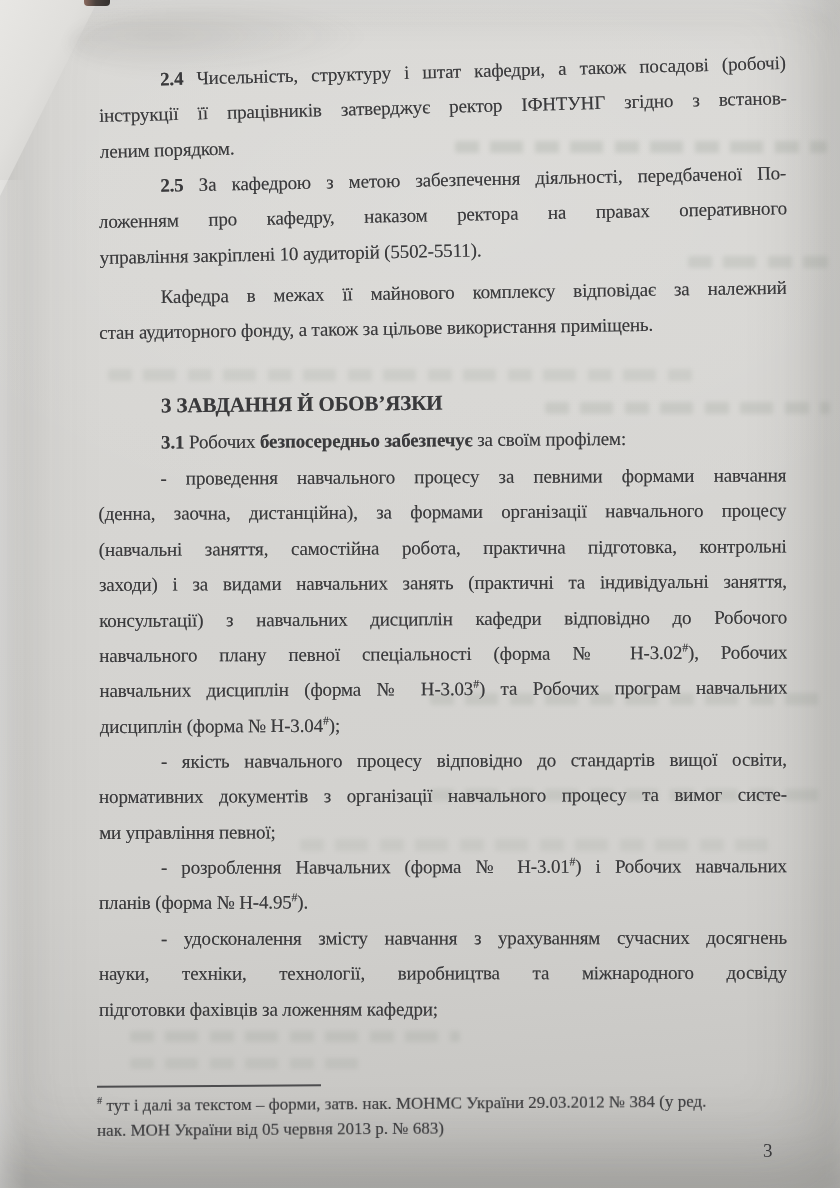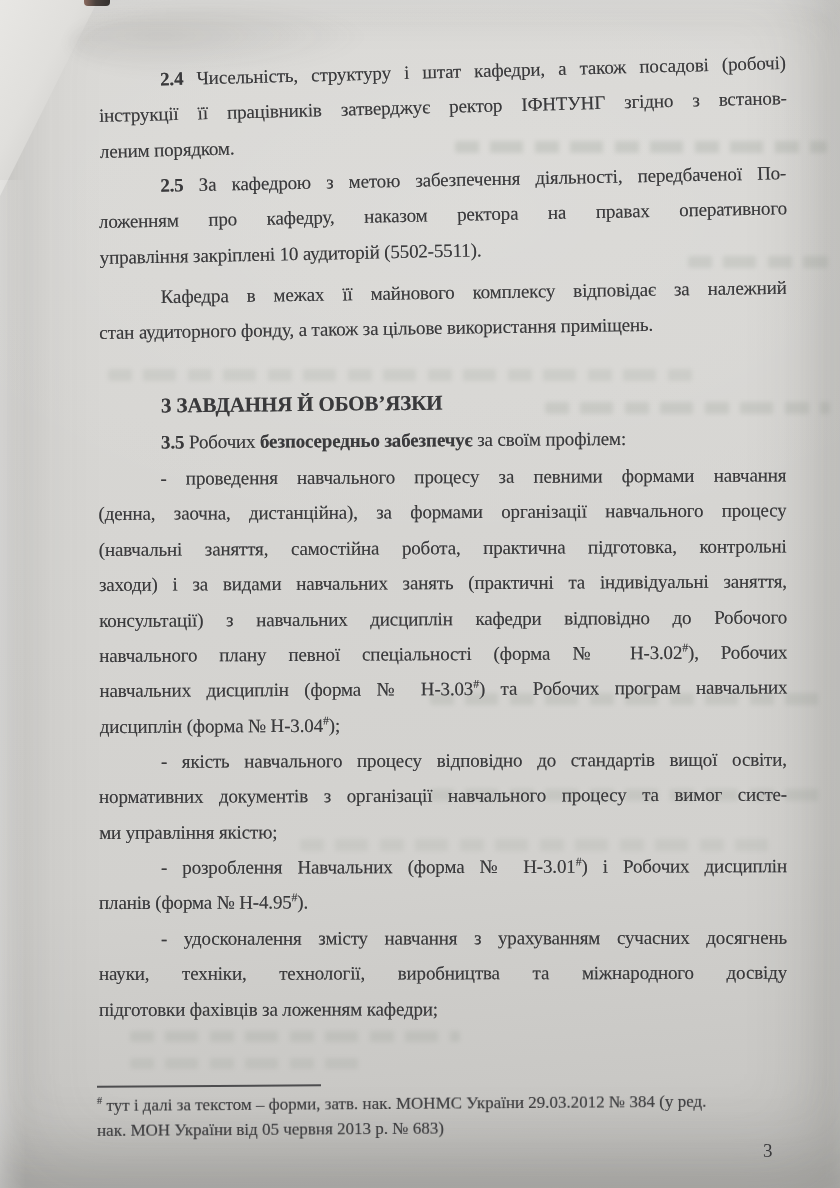--- a/index.html
+++ b/index.html
@@ -132,39 +132,39 @@
         <div class="line last"><span>управління закріплені 10 аудиторій (5502-5511).</span></div>
       </div>
       <div class="para" style="margin-top: 5px; transform: rotate(-0.85deg);">
         <div class="line"><span>Кафедра в межах її майнового комплексу відповідає за належний</span></div>
         <div class="line last"><span>стан аудиторного фонду, а також за цільове використання приміщень.</span></div>
       </div>
       <div class="para heading" style="margin-top: 38px; transform: rotate(-0.55deg);">
         <div class="line last"><span class="b">3 ЗАВДАННЯ Й ОБОВ’ЯЗКИ</span></div>
       </div>
       <div class="para" style="margin-top: 0px; transform: rotate(-0.45deg);">
-        <div class="line last"><span class="b">3.5</span><span> Робочих </span><span class="b">безпосередньо забезпечує</span><span> за своїм профілем:</span></div>
+        <div class="line last"><span class="b">3.1</span><span> Робочих </span><span class="b">безпосередньо забезпечує</span><span> за своїм профілем:</span></div>
       </div>
       <div class="para" style="margin-top: 1px; transform: rotate(-0.3deg);">
         <div class="line"><span>- проведення навчального процесу за певними формами навчання</span></div>
         <div class="line"><span>(денна, заочна, дистанційна), за формами організації навчального процесу</span></div>
         <div class="line"><span>(навчальні заняття, самостійна робота, практична підготовка, контрольні</span></div>
         <div class="line"><span>заходи) і за видами навчальних занять (практичні та індивідуальні заняття,</span></div>
         <div class="line"><span>консультації) з навчальних дисциплін кафедри відповідно до Робочого</span></div>
         <div class="line"><span>навчального плану певної спеціальності (форма № Н-3.02</span><sup>#</sup><span>), Робочих</span></div>
         <div class="line"><span>навчальних дисциплін (форма № Н-3.03</span><sup>#</sup><span>) та Робочих програм навчальних</span></div>
         <div class="line last"><span>дисциплін (форма № Н-3.04</span><sup>#</sup><span>);</span></div>
       </div>
       <div class="para" style="margin-top: 0px; transform: rotate(-0.2deg);">
         <div class="line"><span>- якість навчального процесу відповідно до стандартів вищої освіти,</span></div>
         <div class="line"><span>нормативних документів з організації навчального процесу та вимог систе-</span></div>
-        <div class="line last"><span>ми управління якістю;</span></div>
+        <div class="line last"><span>ми управління певної;</span></div>
       </div>
       <div class="para" style="margin-top: 0px; transform: rotate(-0.15deg);">
-        <div class="line"><span>- розроблення Навчальних (форма № Н-3.01</span><sup>#</sup><span>) і Робочих дисциплін</span></div>
+        <div class="line"><span>- розроблення Навчальних (форма № Н-3.01</span><sup>#</sup><span>) і Робочих навчальних</span></div>
         <div class="line last"><span>планів (форма № Н-4.95</span><sup>#</sup><span>).</span></div>
       </div>
       <div class="para" style="margin-top: 0px; transform: rotate(-0.1deg);">
         <div class="line"><span>- удосконалення змісту навчання з урахуванням сучасних досягнень</span></div>
         <div class="line"><span>науки, техніки, технології, виробництва та міжнародного досвіду</span></div>
         <div class="line last"><span>підготовки фахівців за ложенням кафедри;</span></div>
       </div>
     </div>
 
   <div class="footnote-rule"></div>

